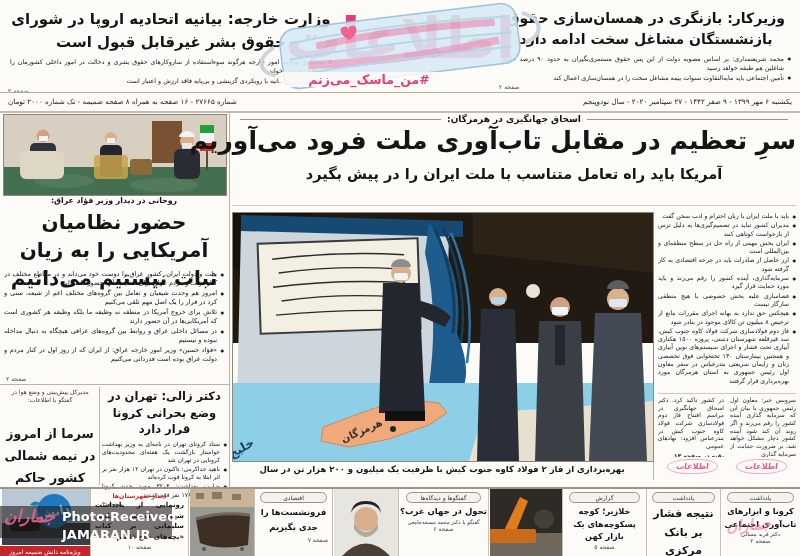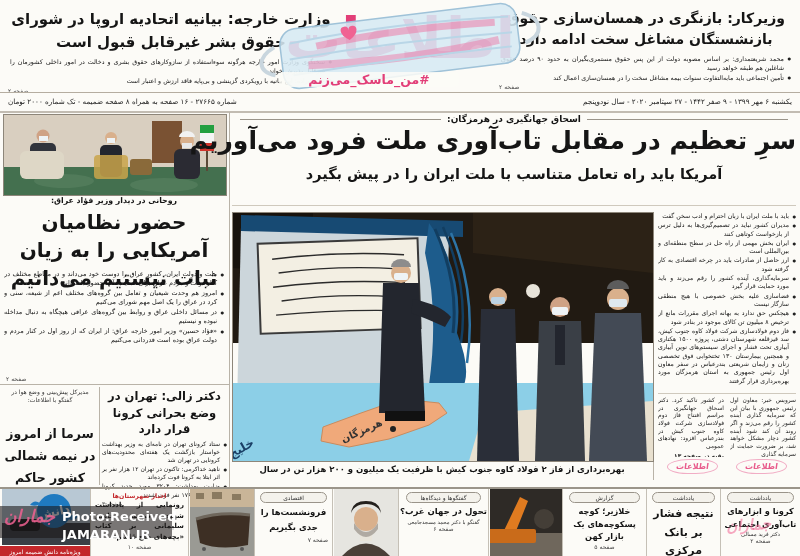--- a/index.html
+++ b/index.html
@@ -101,21 +101,22 @@
       <circle cx="39" cy="21" r="6.5" fill="#cfa285"></circle>
       <rect x="35" y="21" width="9" height="5" fill="#eef3f6"></rect>
       <rect x="16" y="36" width="44" height="28" rx="6" fill="#ded7c6"></rect>
     </g>
   </svg>
   <div class="abs b ctr" style="left:3px;top:196px;width:222px;font-size:7.8px;">روحانی در دیدار وزیر فؤاد عراق:</div>
 
   <div class="abs b ctr" style="left:2px;top:208px;width:224px;font-size:20px;line-height:1.4;">حضور نظامیان آمریکایی را به زیان ثبات نیستیم می‌دانیم</div>
   <ul class="blt just abs" style="left:4px;top:270px;width:220px;height:104px;overflow:hidden;font-size:6.5px;line-height:1.38;">
     <li>ملت و دولت ایران، کشور عراق را دوست خود می‌داند و در مقاطع مختلف در کنار دولت و مردم عراق برای کمک به آنها حضور داشته‌اند</li>
-    <li>امروز هم وحدت شیعیان و تعامل بین گروه‌های مختلف اعم از شیعه، سنی و کرد در عراق را یک اصل مهم شورای می‌کنیم</li>
+    <li>امروز هم وحدت شیعیان و تعامل بین گروه‌های مختلف اعم از شیعه، سنی و کرد در قرار را یک اصل مهم تلقی می‌کنیم</li>
+    <li>تلاش برای خروج آمریکا در منطقه نه وظیفه ما بلکه وظیفه هر کشوری است که آمریکایی‌ها در آن حضور دارند</li>
     <li>در مسائل داخلی عراق و روابط بین گروه‌های عراقی هیچگاه به دنبال مداخله نبوده و نیستیم</li>
     <li>«فؤاد حسین» وزیر امور خارجه عراق: از ایران که از روز اول در کنار مردم و دولت عراق بوده است قدردانی می‌کنیم</li>
   </ul>
   <div class="abs pgmark" style="left:6px;top:375px;">صفحه ۲</div>
   <div class="hr" style="left:0;top:384px;width:229px;"></div>
   <div class="vr" style="left:99px;top:387px;height:98px;"></div>
 
   <div class="abs" style="left:102px;top:388px;width:125px;">
     <div class="b ctr" style="font-size:11.5px;line-height:1.45;">دکتر زالی: تهران در وضع بحرانی کرونا قرار دارد</div>
     <ul class="blt just" style="font-size:6px;line-height:1.35;margin-top:2px;">

